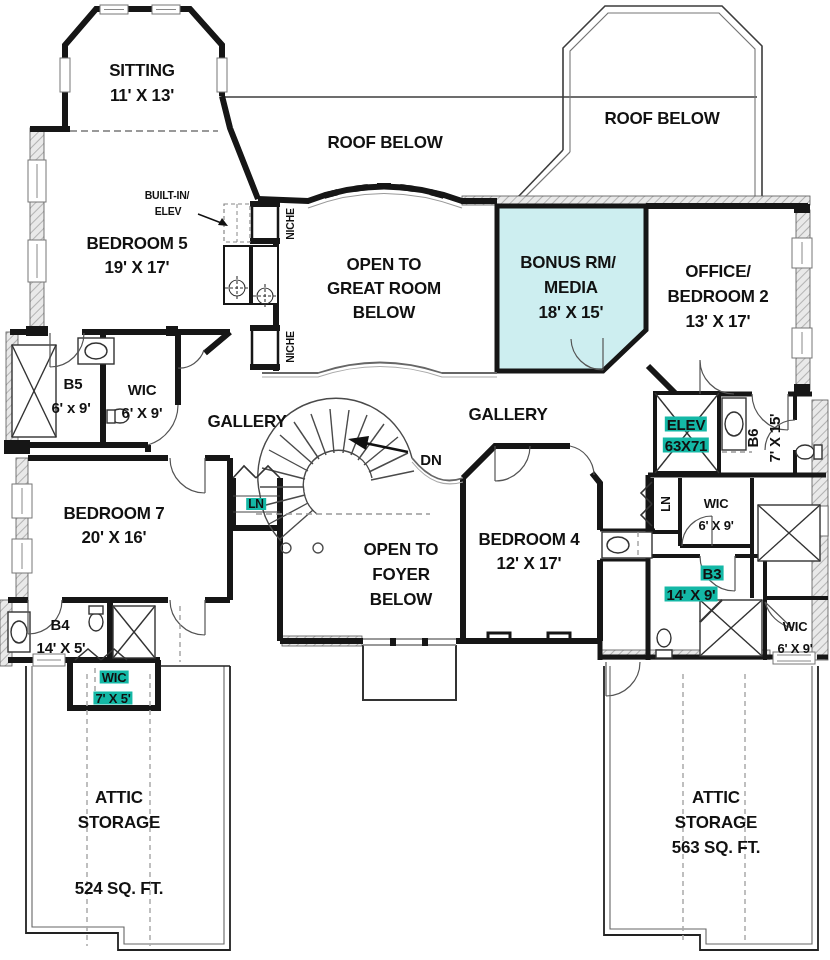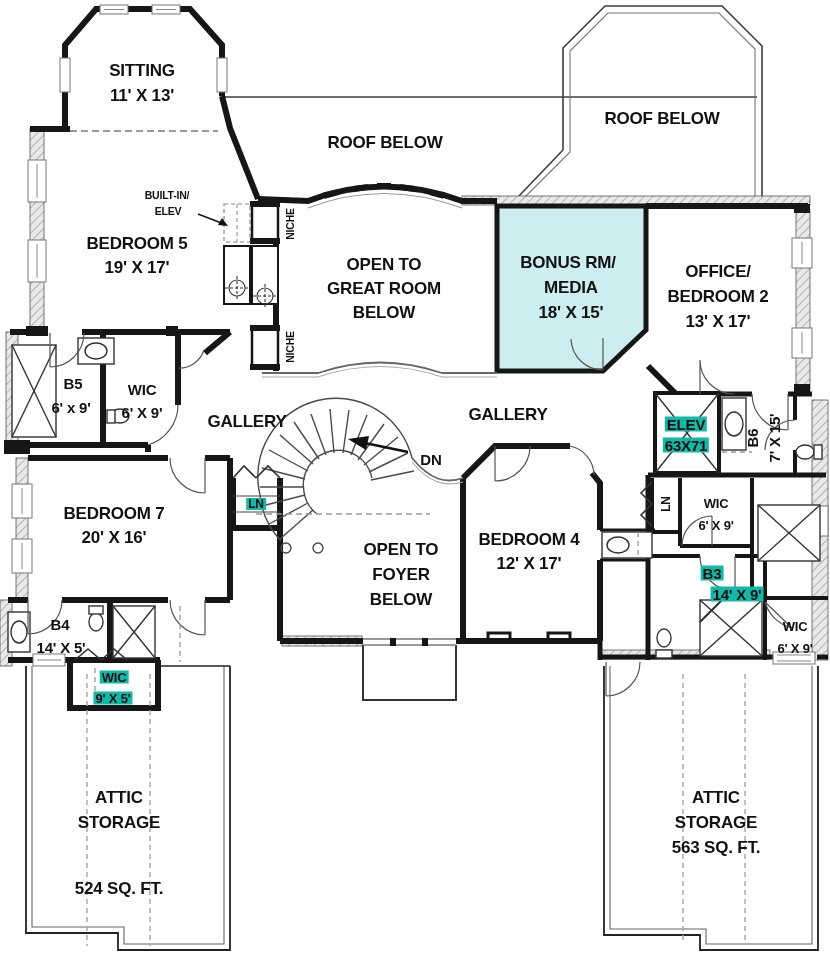--- a/index.html
+++ b/index.html
@@ -374,30 +374,30 @@
   <div class="lbl md15" style="left:431px;top:459px">DN</div>
 
   <div class="lbl" style="left:401px;top:549px">OPEN TO</div>
   <div class="lbl" style="left:401px;top:574px">FOYER</div>
   <div class="lbl" style="left:401px;top:599px">BELOW</div>
 
   <div class="lbl" style="left:529px;top:539px">BEDROOM 4</div>
   <div class="lbl" style="left:529px;top:563px">12' X 17'</div>
 
   <div class="lbl md15 bgw" style="left:712px;top:573px">B3</div>
-  <div class="lbl md15 bgw" style="left:737px;top:594px">14' X 9'</div>
+  <div class="lbl md15 bgw" style="left:691px;top:594px">14' X 9'</div>
 
   <div class="lbl md13" style="left:795px;top:626px">WIC</div>
   <div class="lbl md13" style="left:795px;top:648px">6' X 9'</div>
 
   <div class="lbl md15" style="left:60px;top:624px">B4</div>
   <div class="lbl md15" style="left:61px;top:647px">14' X 5'</div>
 
   <div class="lbl md13 bgw" style="left:114px;top:677px">WIC</div>
-  <div class="lbl md13 bgw" style="left:113px;top:698px">9' X 5'</div>
+  <div class="lbl md13 bgw" style="left:113px;top:698px">7' X 5'</div>
 
   <div class="lbl" style="left:119px;top:797px">ATTIC</div>
   <div class="lbl" style="left:119px;top:822px">STORAGE</div>
   <div class="lbl" style="left:119px;top:888px">524 SQ. FT.</div>
 
   <div class="lbl" style="left:716px;top:797px">ATTIC</div>
   <div class="lbl" style="left:716px;top:822px">STORAGE</div>
   <div class="lbl" style="left:716px;top:847px">563 SQ. FT.</div>
 
 </div>

